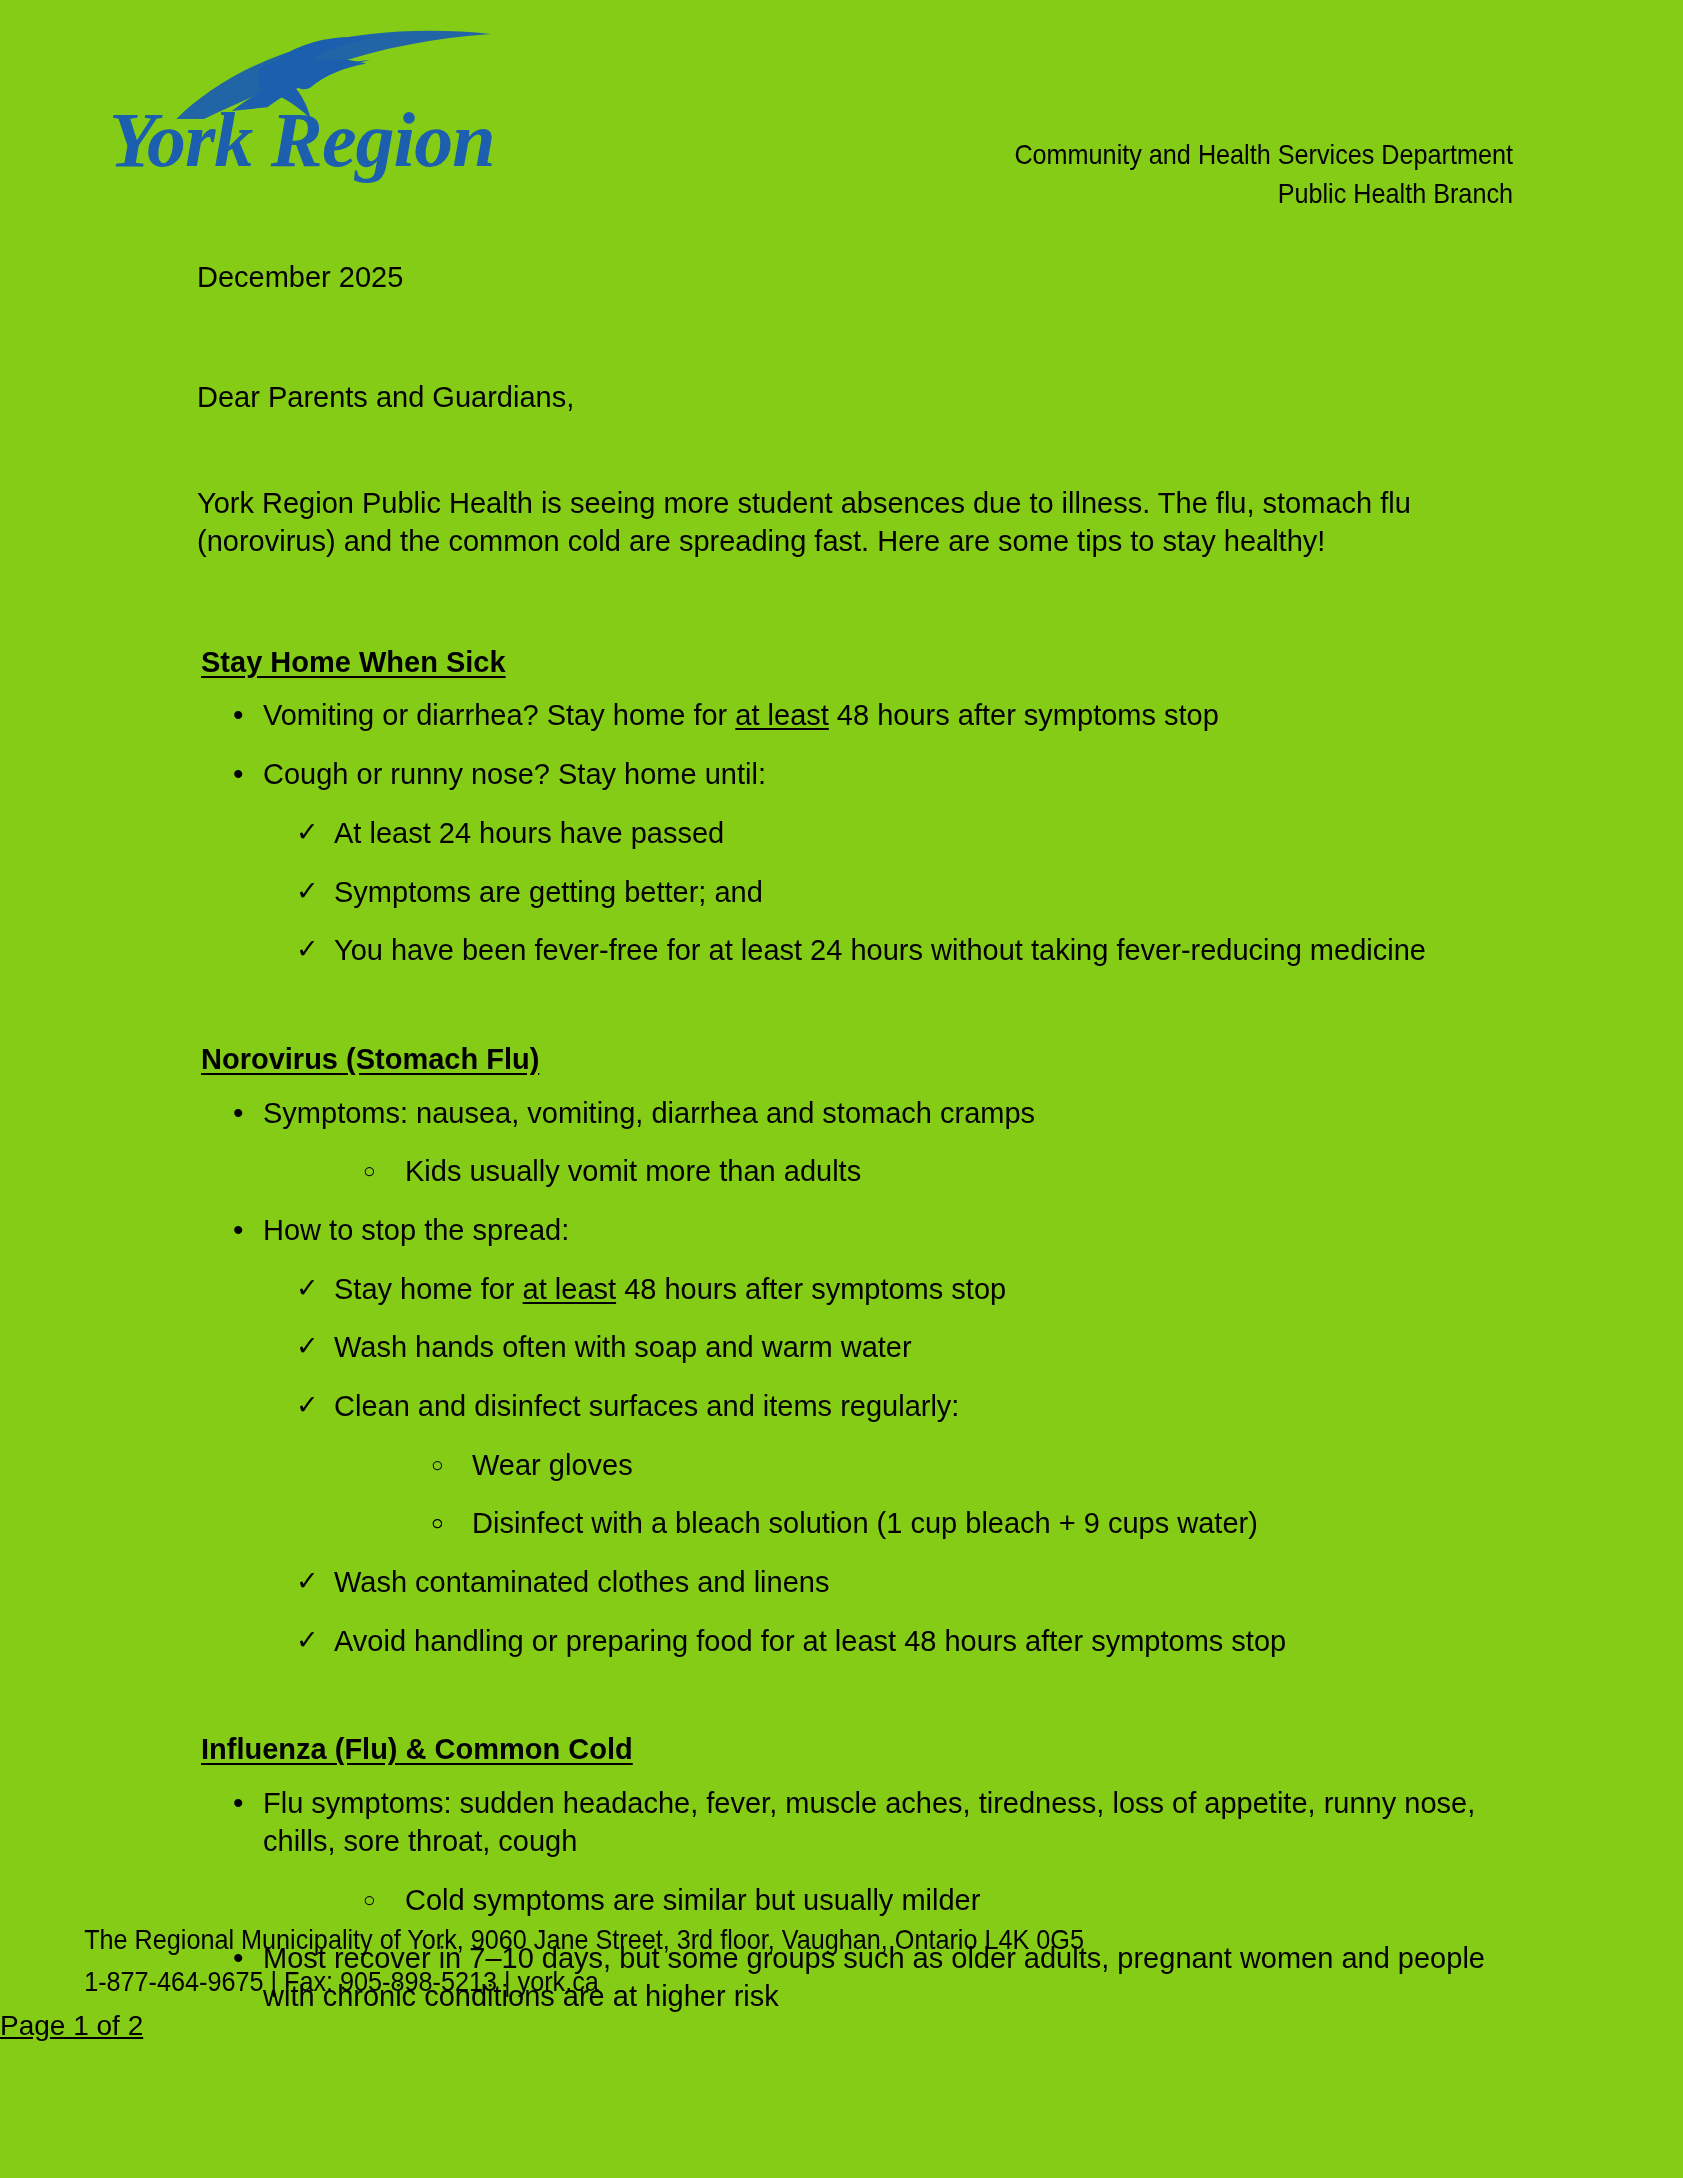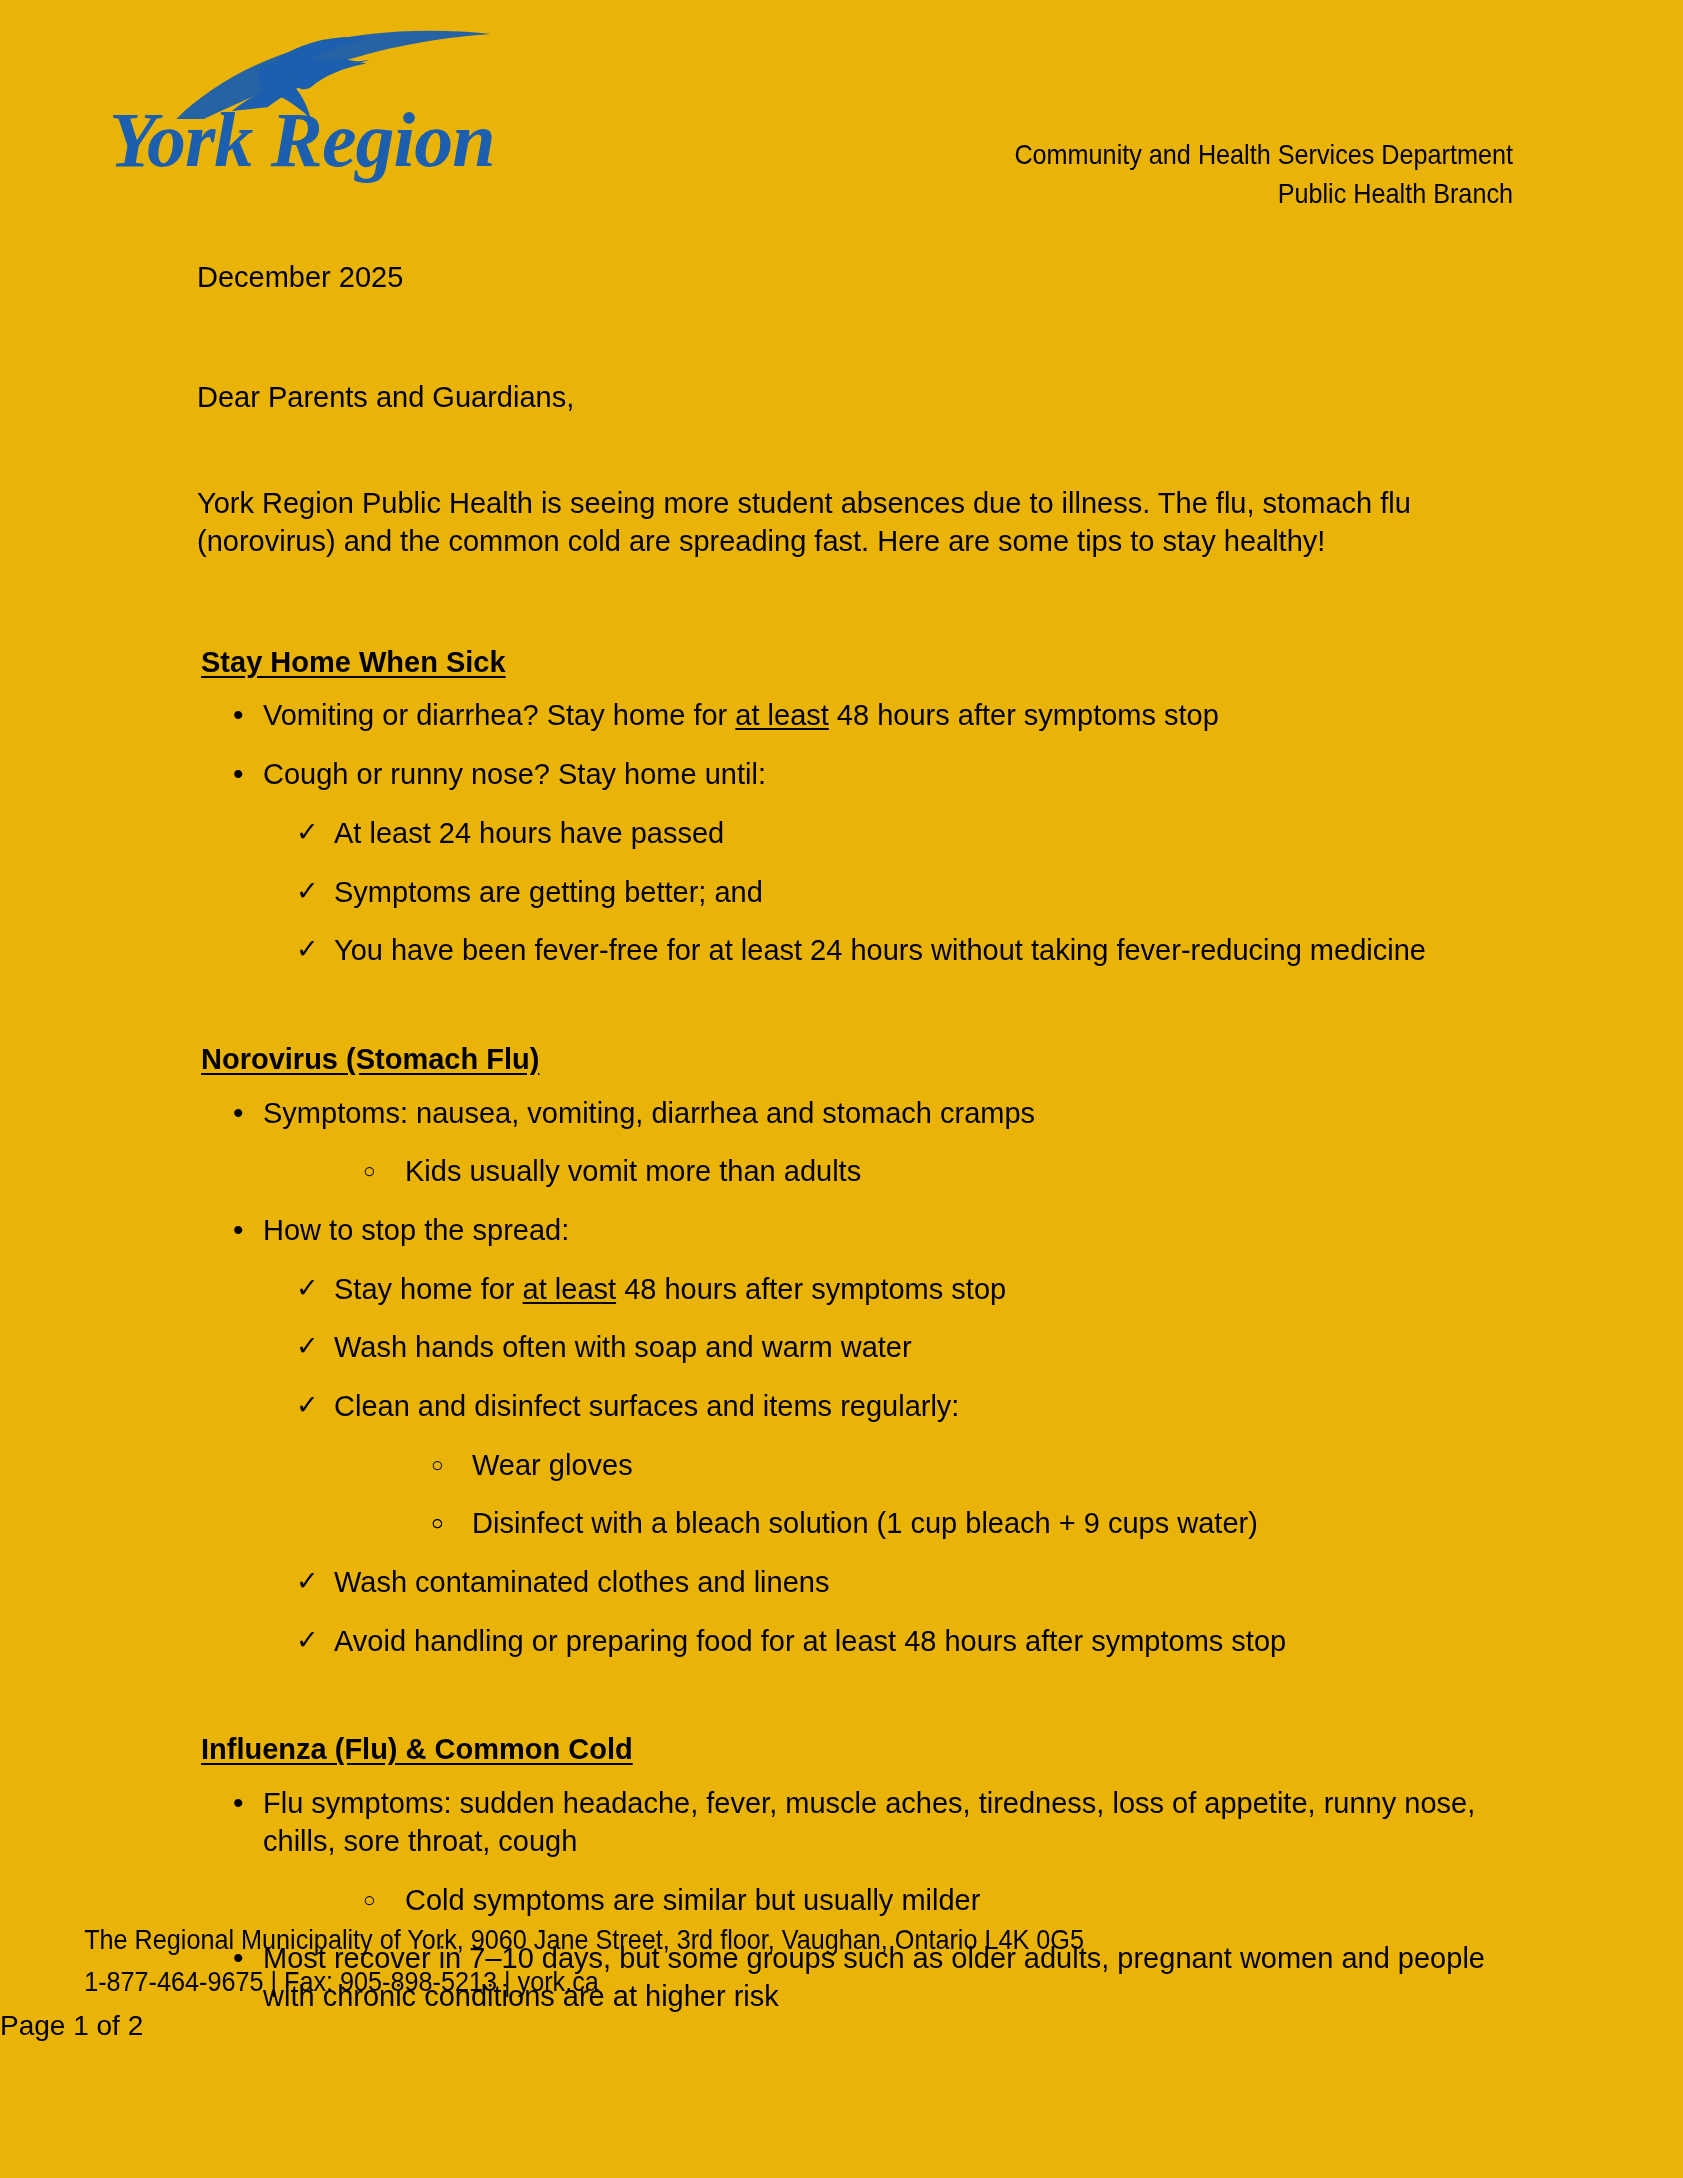--- a/index.html
+++ b/index.html
@@ -4,21 +4,21 @@
 <style>
   html, body {
     margin: 0;
     padding: 0;
     background: #ffffff;
   }
   .page {
     position: relative;
     width: 1683px;
     height: 2178px;
-    background: #eab308;
+    background: #84cc16;
     box-sizing: border-box;
     padding: 0;
     overflow: hidden;
     font-family: "Liberation Sans", sans-serif;
     color: #000000;
   }
 
   
   .header {
     position: relative;
@@ -150,20 +150,21 @@
   .footer-line2 {
     font-size: 28px;
     margin-top: 10px;
     transform: scaleX(0.90);
     white-space: nowrap;
   }
   .footer-line3 {
     font-size: 28px;
     margin-top: 12px;
     font-family: "Liberation Sans", sans-serif;
+    text-decoration: underline;
   }
 </style>
 </head>
 <body>
 
 <div class="page">
 
   <div class="header">
 
     <div class="logo-block">

